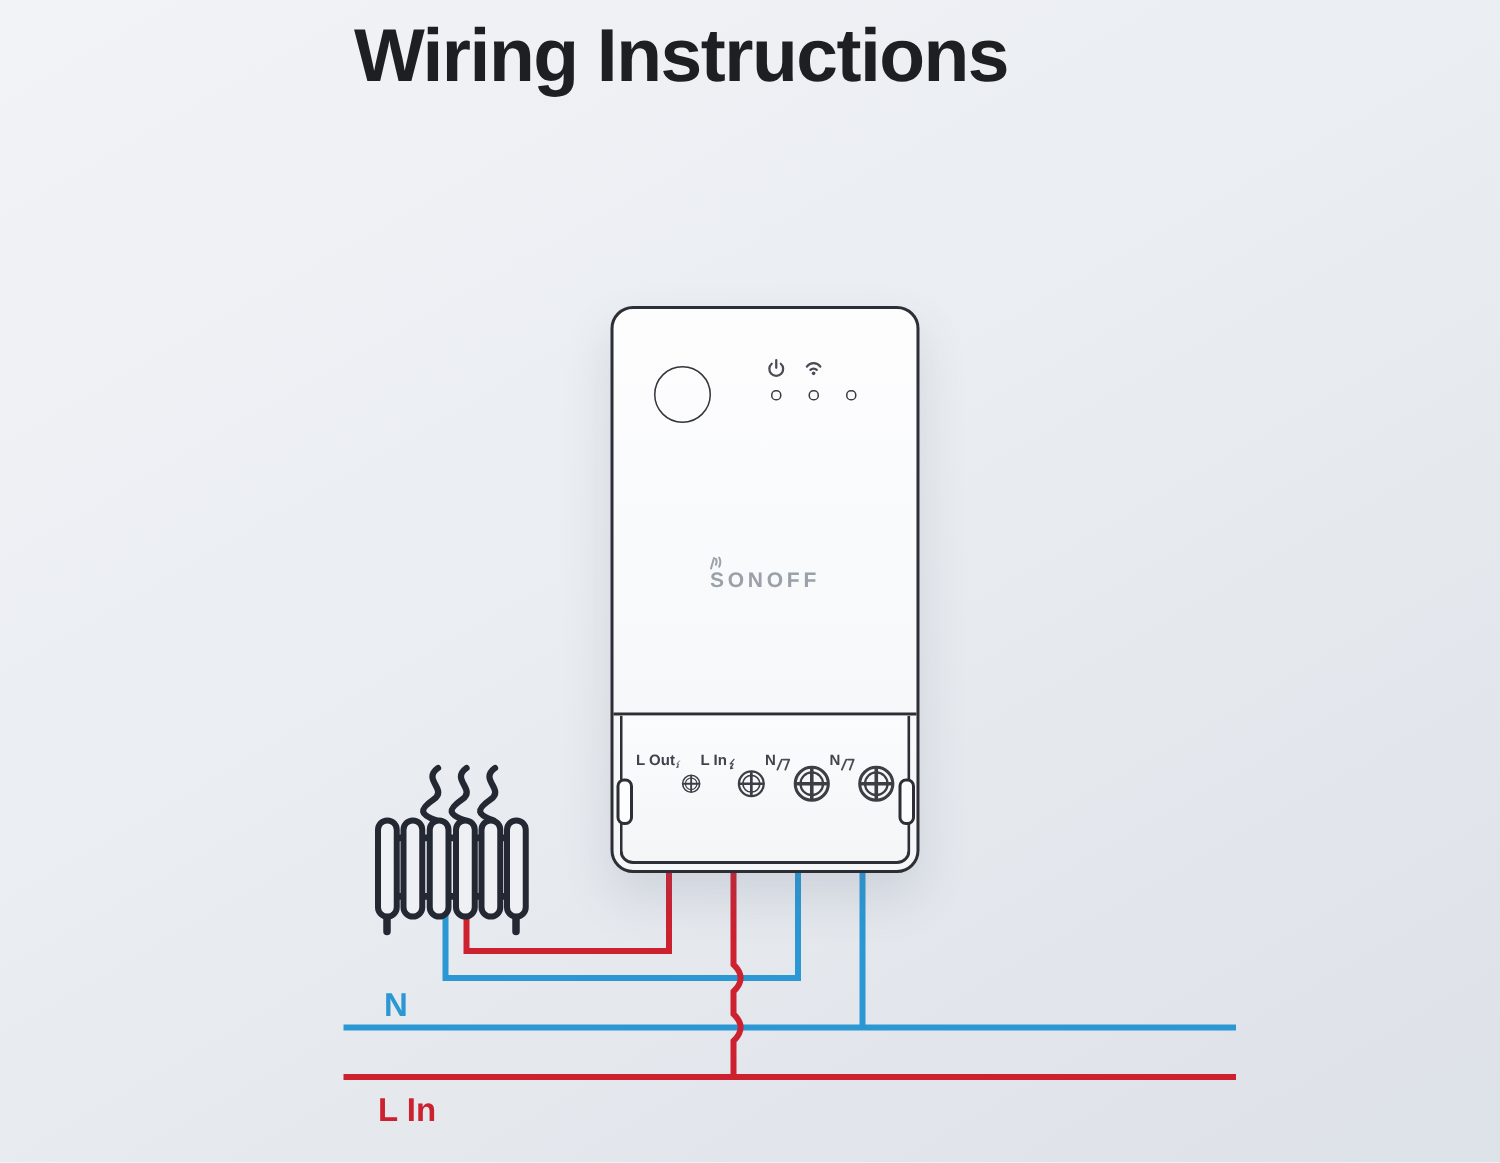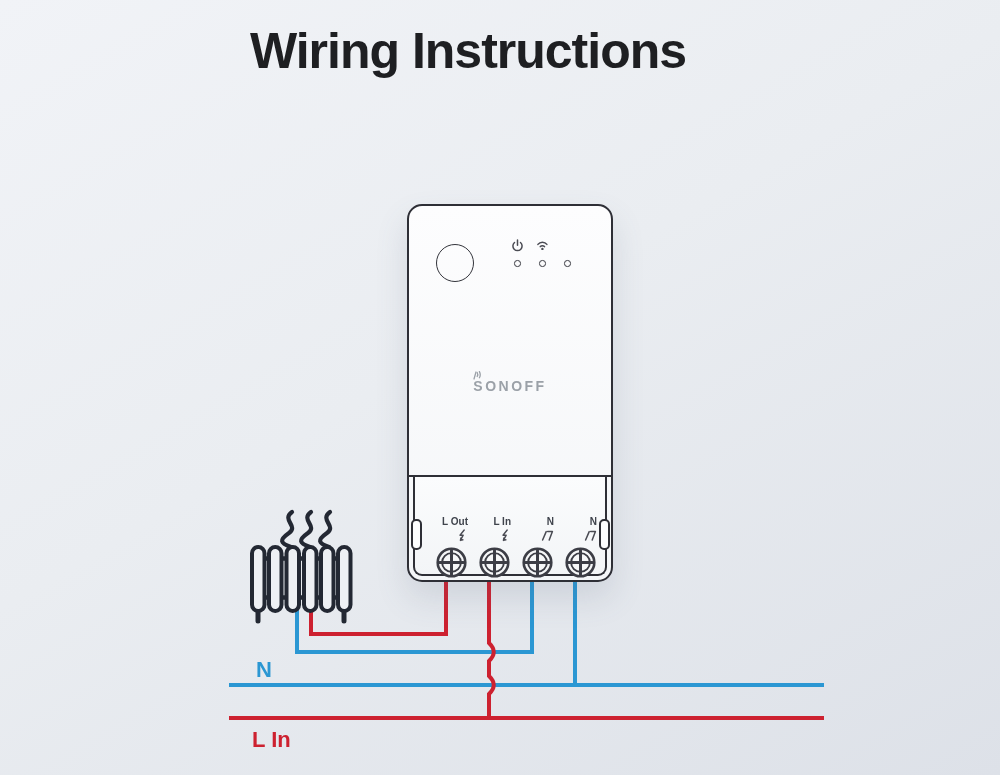--- a/index.html
+++ b/index.html
@@ -2,21 +2,21 @@
 <html><head>
 <meta charset="utf-8">
 <style>
   html,body{margin:0;padding:0;}
   body{width:1000px;height:775px;overflow:hidden;
        font-family:"Liberation Sans","DejaVu Sans",sans-serif;}
   .stage{position:relative;width:1000px;height:775px;
          background:linear-gradient(150deg,#f1f3f7 0%,#eaedf1 45%,#dde1e8 100%);}
 
   
-  .title{position:absolute;top:8px;left:0;width:908px;margin:14px;
+  .title{position:absolute;top:8px;left:0;width:908px;margin:0;
          text-align:center;font-size:50px;font-weight:800;letter-spacing:-1px;
          color:#1e1f22;}
 
   
   .layer{position:absolute;left:0;top:0;}
   .wire{fill:none;stroke-width:4;}
 
   
   .device{position:absolute;left:407px;top:204px;width:202px;height:374px;
           border:2.4px solid #2e2f36;border-radius:15px;
@@ -35,22 +35,22 @@
   .logo .sig{position:absolute;left:63px;top:-7px;}
 
   .sep{position:absolute;left:0;right:0;top:269px;height:2.4px;background:#2e2f36;}
   .tframe{position:absolute;left:4px;right:4px;top:271.4px;bottom:4px;
           border:2.2px solid #2e2f36;border-top:none;border-radius:0 0 9px 9px;
           background:linear-gradient(#fbfcfd,#f3f5f7);}
   .notch{position:absolute;top:313px;width:7px;height:27px;background:#fcfdfe;
          border:2px solid #2e2f36;border-radius:5px;}
   .notch.left{left:1.5px}.notch.right{right:1.5px}
 
-  .terminal{position:absolute;top:310px;width:44px;display:flex;flex-direction:column;
-            align-items:flex-end;}
+  .terminal{position:absolute;top:296px;width:44px;display:flex;
+            align-items:flex-start;}
   .terminal.t0{left:15px}.terminal.t1{left:58px}.terminal.t2{left:101px}.terminal.t3{left:144px}
   .tlabel{font-size:10px;font-weight:600;color:#3f434c;white-space:nowrap;line-height:12px;}
   .tsym{margin-top:1px;}
   .screw{margin-top:4px;}
 
   
   .lbl{position:absolute;font-weight:700;white-space:nowrap;}
   .lbl-n{left:256px;top:657px;font-size:22px;color:#2b97d3;}
   .supply{left:82px;top:688px;font-size:23px;color:#cd2130;display:flex;align-items:center;}
   .supply .arrow{margin-left:7px;font-size:24px;line-height:22px;}

